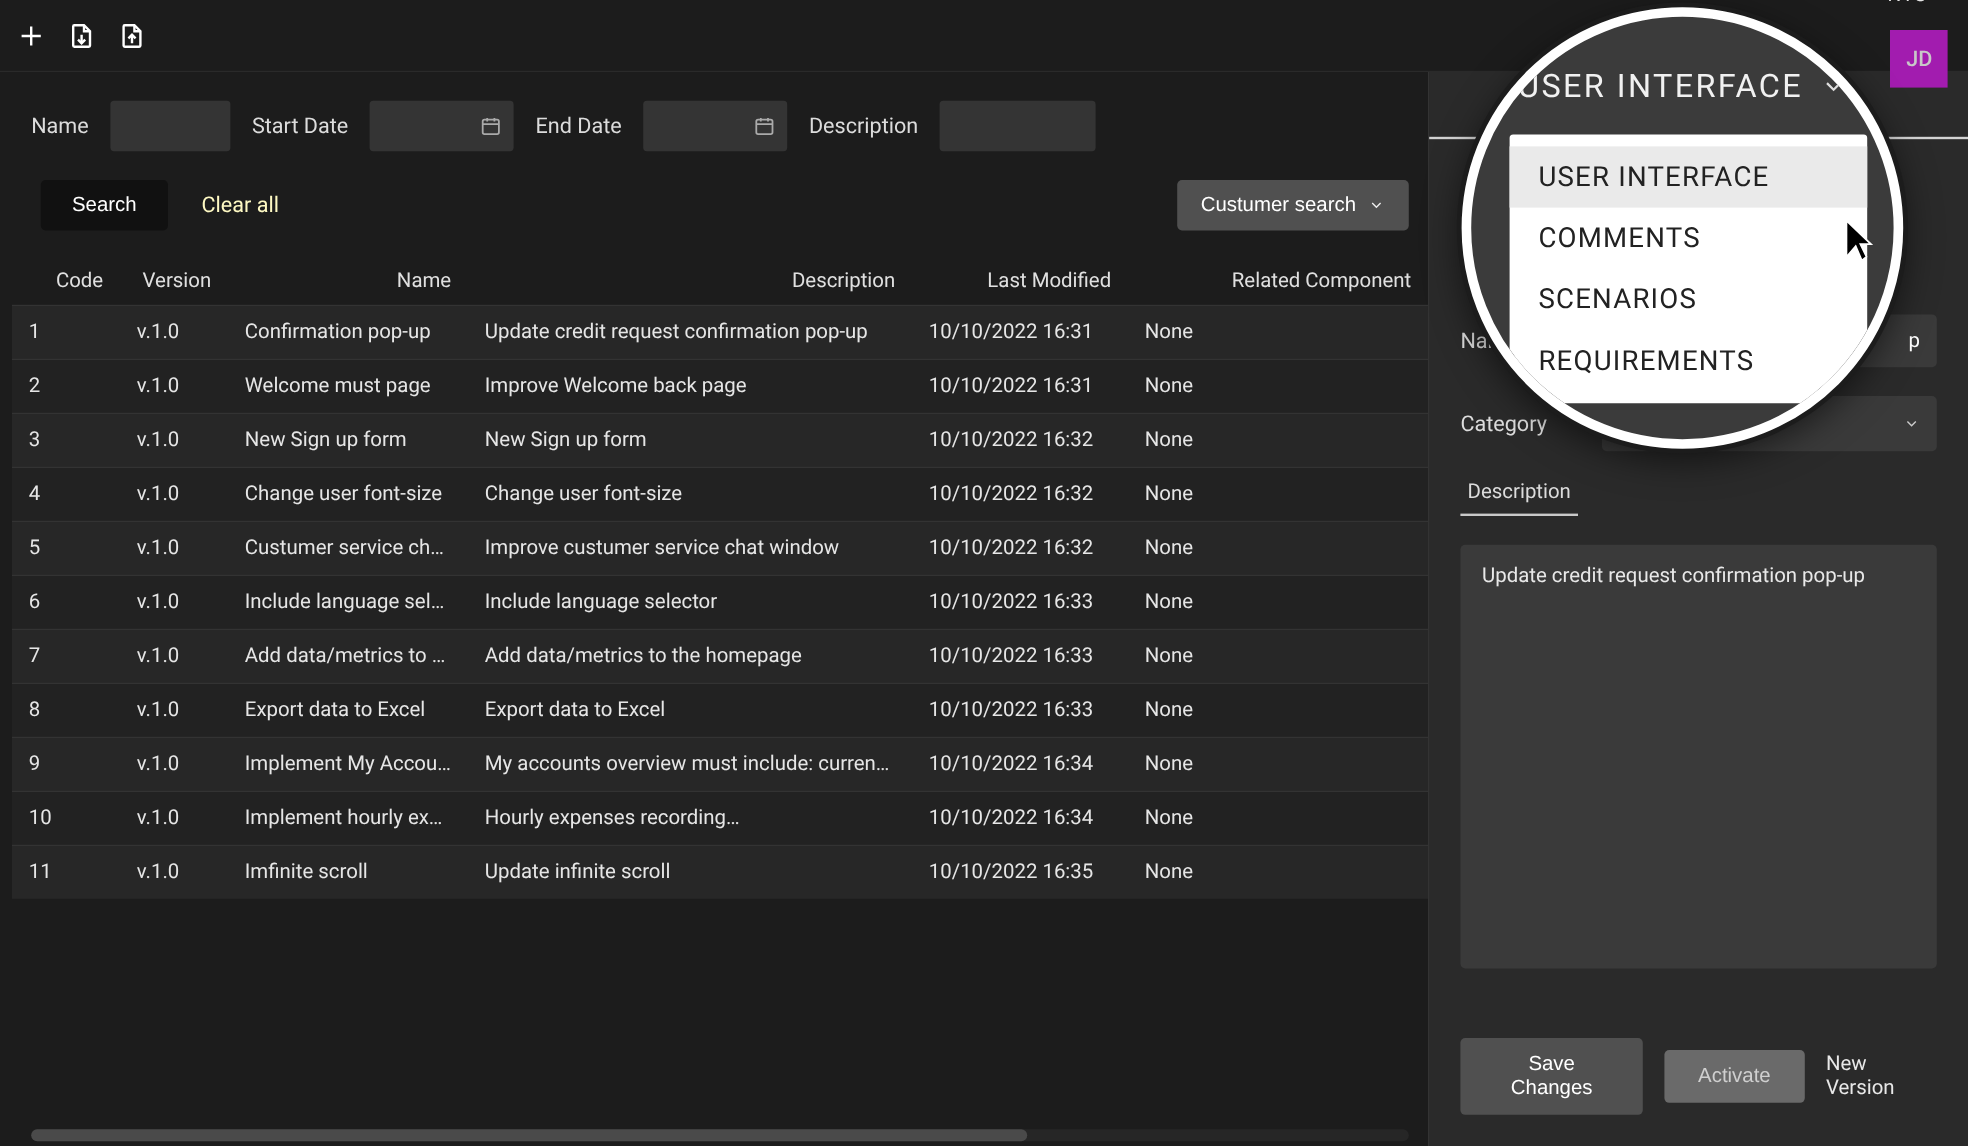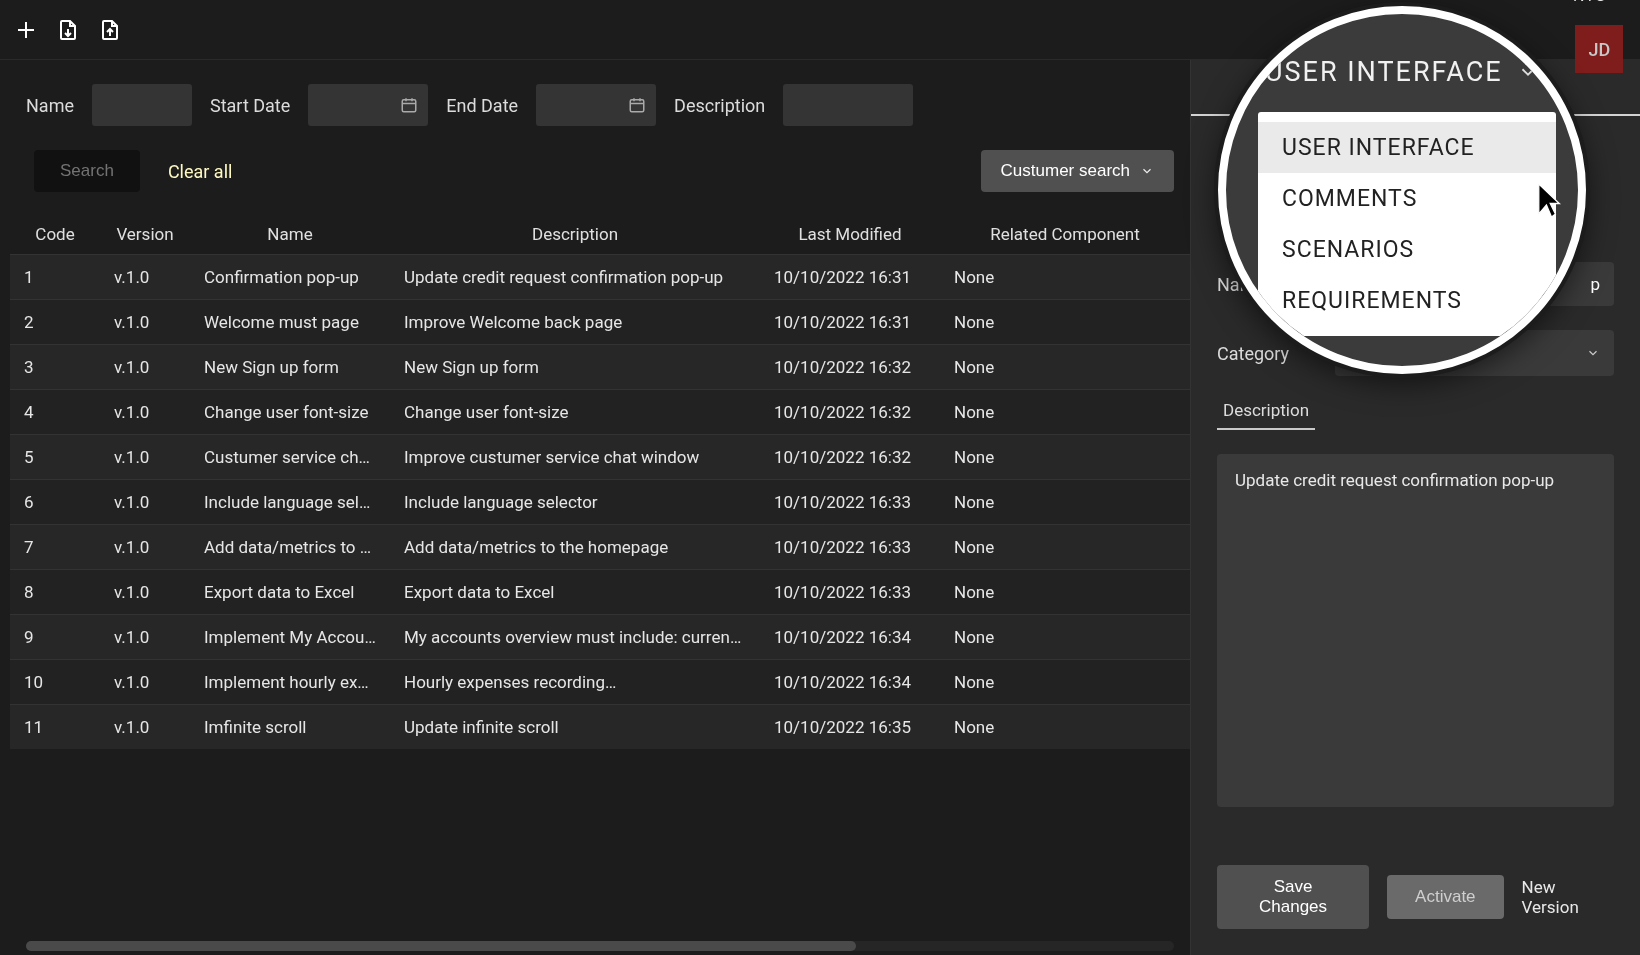--- a/index.html
+++ b/index.html
@@ -22,51 +22,51 @@
     position: relative;
   }
   .topbar-left { display:flex; gap:18px; align-items:center; }
   .icon { width:24px; height:24px; stroke:#fff; fill:none; stroke-width:2; }
   .topbar-right {
     position:absolute; right:14px; display:flex; align-items:center; gap:20px;flex-direction:column;
   }
   .dd-label { font-size:16px; letter-spacing:1px; color:#e5e5e5; display:flex; align-items:center; gap:6px;}
   .avatar {
     width:48px; height:48px; display:flex; align-items:center; justify-content:center;
-    background:#7f1d1d; color:#c8c8c8; font-size:18px; font-weight:500;
+    background:#a21caf; color:#c8c8c8; font-size:18px; font-weight:500;
   }
 
   .main {
     display:flex; height: 895px;
   }
   .left-pane { flex:0 0 1190px; padding:0 0 0 10px; display:flex; flex-direction:column;}
   .filters {
     display:flex; align-items:center; gap:18px; padding:24px 14px 24px 16px;
   }
   .field-label { color:#dcdcdc; font-size:18px; }
   .text-input {
     background:#343434; border:none; border-radius:3px; height:42px;
     width:100px; color:#fff;
   }
   .date-input { width:120px; position:relative; display:flex; align-items:center;}
   .date-input .cal-icon { position:absolute; right:10px; stroke:#aaa;}
   .actions {
     display:flex; align-items:center; gap:28px; padding:0 16px 22px 24px;
   }
   .btn-search {
-    background:#111; color:#737373; border:none; padding:11px 26px; font-size:17px; border-radius:4px; cursor:pointer;
+    background:#111; color:#ffffff; border:none; padding:11px 26px; font-size:17px; border-radius:4px; cursor:pointer;
   }
   .btn-clear { color:#fef9c3; font-size:18px; cursor:pointer;}
   .btn-config {
     margin-left:auto; background:#505050; color:#fff; border:none;
     padding:11px 20px; font-size:17px; border-radius:4px; display:flex; align-items:center; gap:10px; cursor:pointer;
   }
   .table-wrap { flex:1; overflow:auto;}
   table { width:100%; border-collapse:collapse; font-size:17px;}
-  thead th { text-align:center; padding:10px 14px; font-weight:400; color:#e0e0e0;}
+  thead th { text-align:right; padding:10px 14px; font-weight:400; color:#e0e0e0;}
   tbody tr { border-top:1px solid #333;}
   tbody tr:nth-child(odd){ background:#272727;}
   tbody tr:nth-child(even){ background:#222;}
   tbody td { padding:12px 14px; color:#e6e6e6; white-space:nowrap; overflow:hidden; text-overflow:ellipsis;}
   tbody td:nth-child(3){ max-width:190px;}
   tbody td:nth-child(4){ max-width:360px;}
   .scrollbar {
     height:10px; background:#262626; border-radius:5px; margin:0 16px 4px 16px; position:relative;
   }
   .scrollbar-thumb {

